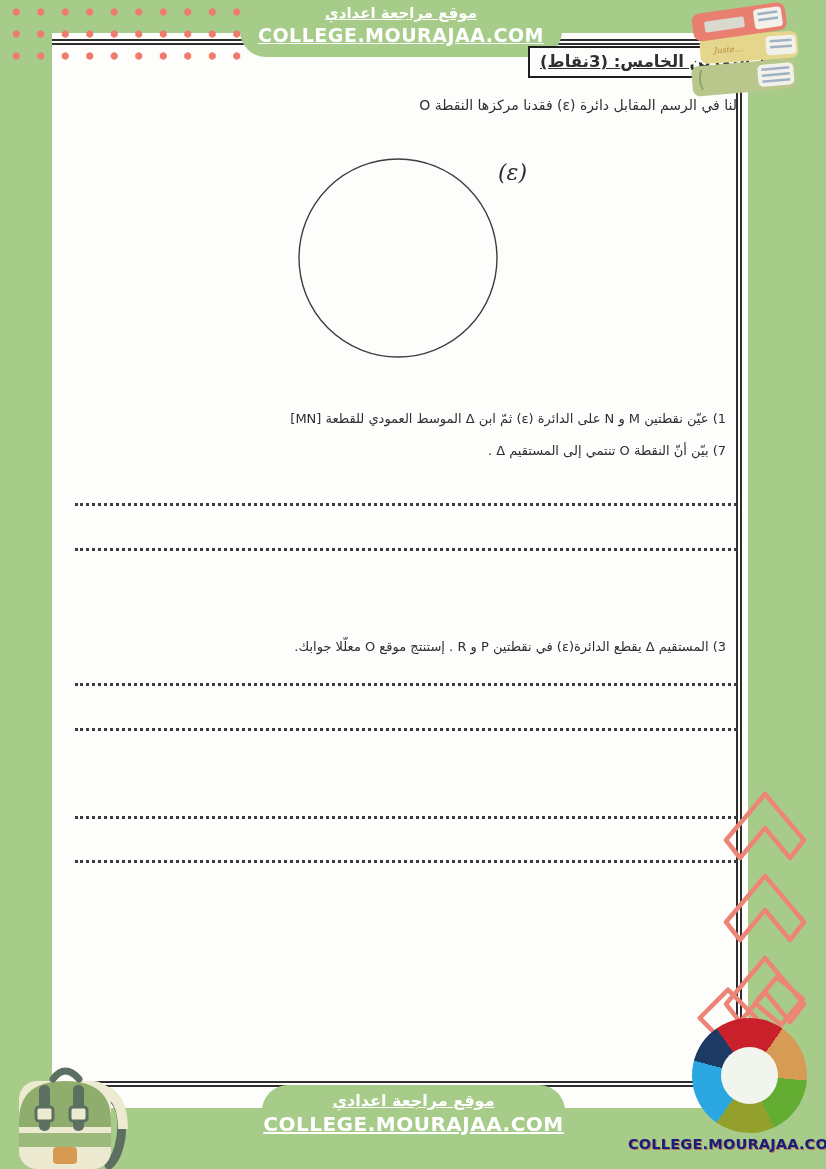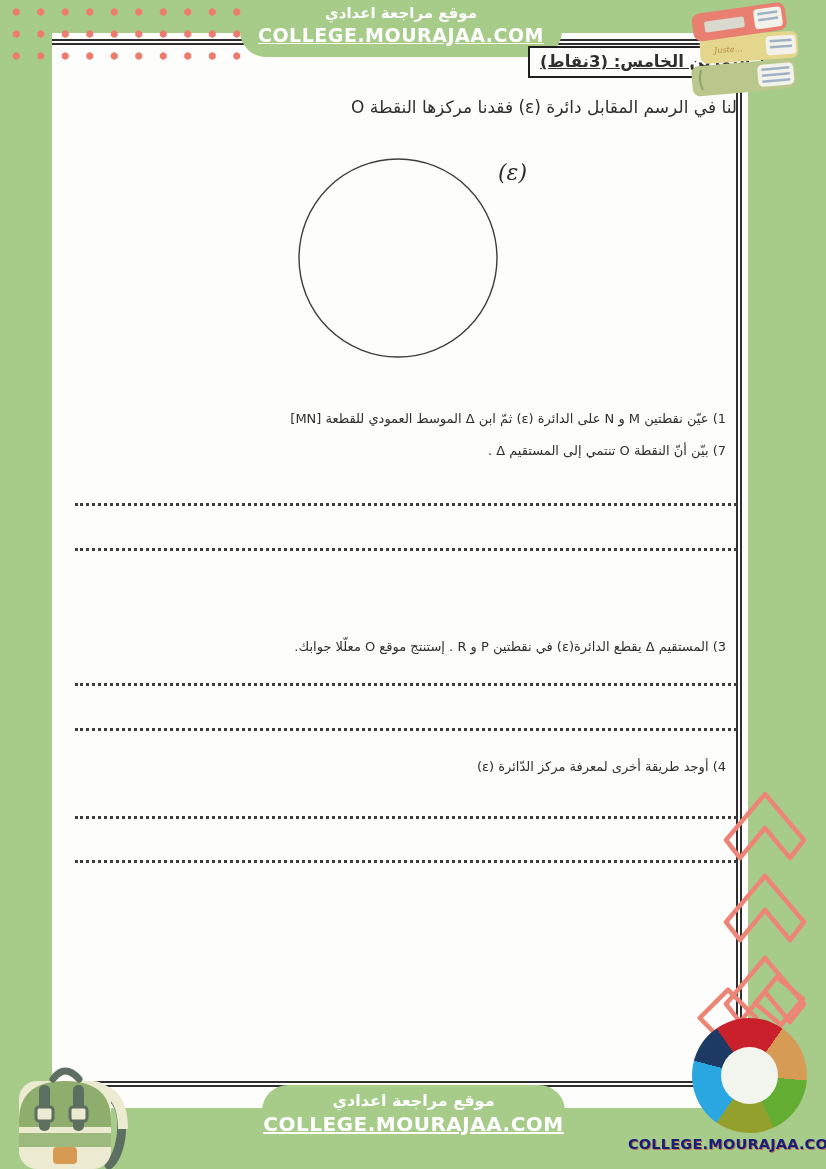--- a/index.html
+++ b/index.html
@@ -11,36 +11,36 @@
   
   .green{position:absolute;background:#a7cc8a;}
   .col-left{left:0;top:0;width:52px;height:1169px;}
   .col-right{left:748px;top:0;width:78px;height:1169px;}
   .band-top{left:0;top:0;width:826px;height:33px;}
   .band-bottom{left:0;top:1108px;width:826px;height:61px;z-index:1;}
   .header-bump{left:240px;top:0;width:322px;height:57px;border-radius:0 0 26px 26px;z-index:2;
     display:flex;flex-direction:column;align-items:center;justify-content:flex-start;padding-top:4px;box-sizing:border-box;}
   .footer-bump{left:262px;top:1085px;width:303px;height:84px;border-radius:26px 26px 0 0;z-index:2;
     display:flex;flex-direction:column;align-items:center;padding-top:6px;box-sizing:border-box;}
-  .site-ar{color:#fff;font-weight:bold;font-size:15px;direction:rtl;line-height:1.3;}
+  .site-ar{color:#fff;font-weight:bold;font-size:15px;text-decoration:underline;direction:rtl;line-height:1.3;}
   .site-url{color:#fff;font-weight:bold;font-size:19px;text-decoration:underline;letter-spacing:.5px;line-height:1.25;}
   .footer-bump .site-ar{font-size:16px;}
   .footer-bump .site-url{font-size:20px;}
   
   .dotgrid{position:absolute;left:0;top:0;width:250px;height:60px;z-index:3;
     background-image:radial-gradient(circle,#ed7b6e 3.4px,rgba(0,0,0,0) 3.9px);
     background-size:24.5px 22px;background-position:4px 1px;}
   
   .frame{position:absolute;left:52px;top:39px;width:690px;height:1048px;z-index:1;
     border-top:6px double #2e2e2e;border-right:6px double #2e2e2e;border-bottom:6px double #2e2e2e;
     box-sizing:border-box;background:transparent;}
   
   .title-box{position:absolute;left:528px;top:46px;z-index:3;border:2px solid #1f1f1f;
     padding:4px 10px 5px;direction:rtl;font-weight:bold;font-size:16.5px;text-decoration:underline;background:#fdfdfb;white-space:nowrap;}
-  .intro{position:absolute;right:89px;top:97px;width:540px;z-index:2;direction:rtl;text-align:right;font-size:17px;}
+  .intro{position:absolute;right:89px;top:97px;width:540px;z-index:2;direction:rtl;text-align:right;font-size:14px;}
   .fig{position:absolute;left:290px;top:148px;z-index:2;}
   .fig-label{position:absolute;left:498px;top:160px;z-index:2;font-family:"DejaVu Serif","Liberation Serif",serif;font-style:italic;font-size:22px;color:#2a2a2a;}
   .q{position:absolute;right:100px;width:620px;z-index:2;direction:rtl;text-align:right;font-size:13px;line-height:1.45;}
   .q1{top:410px;} .q2{top:442px;} .q3{top:626px;margin-top:12px;} .q4{top:758px;}
   .dot-line{position:absolute;left:75px;width:662px;height:0;z-index:2;border-bottom:3px dotted #3c3c3c;}
   .dl1{top:503px;} .dl2{top:548px;} .dl3{top:683px;} .dl4{top:728px;} .dl5{top:816px;} .dl6{top:860px;}
   
   .books{position:absolute;left:688px;top:0;z-index:4;}
   .chevrons{position:absolute;left:718px;top:784px;z-index:3;}
   .diamonds{position:absolute;left:686px;top:972px;z-index:3;}
@@ -96,21 +96,20 @@
   <div class="intro">لنا في الرسم المقابل دائرة  (ε)  فقدنا مركزها  النقطة O</div>
 
   <svg class="fig" width="220" height="220" viewBox="0 0 220 220">
     <circle cx="108" cy="110" r="99" fill="none" stroke="#3d3d3d" stroke-width="1.4"></circle>
   </svg>
   <div class="fig-label">(ε)</div>
 
   <div class="q q1">1) عيّن نقطتين  M  و  N على الدائرة  (ε)  ثمّ ابن  Δ  الموسط العمودي للقطعة [MN]</div>
   <div class="q q2">7) بيّن أنّ النقطة  O  تنتمي إلى المستقيم  Δ  .</div>
   <div class="q q3">3) المستقيم Δ يقطع الدائرة(ε)   في نقطتين   P  و  R .  إستنتج موقع  O  معلّلا جوابك.</div>
-  <div class="q q4">4) أوجد طريقة أخرى لمعرفة مركز الدّائرة  (ε)</div>
 
   <div class="dot-line dl1"></div>
   <div class="dot-line dl2"></div>
   <div class="dot-line dl3"></div>
   <div class="dot-line dl4"></div>
   <div class="dot-line dl5"></div>
   <div class="dot-line dl6"></div>
 
   <svg class="chevrons" width="96" height="316" viewBox="0 0 96 316">
     <g stroke="#ed8577" stroke-width="4.5" fill="none" stroke-linejoin="round">

